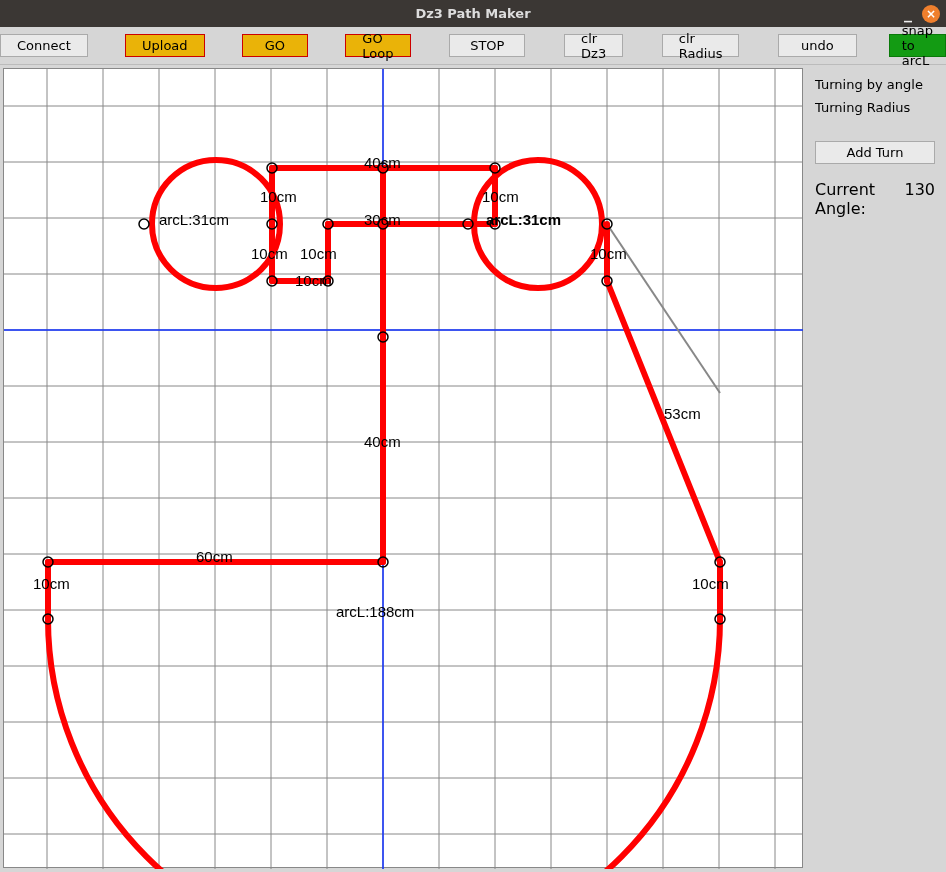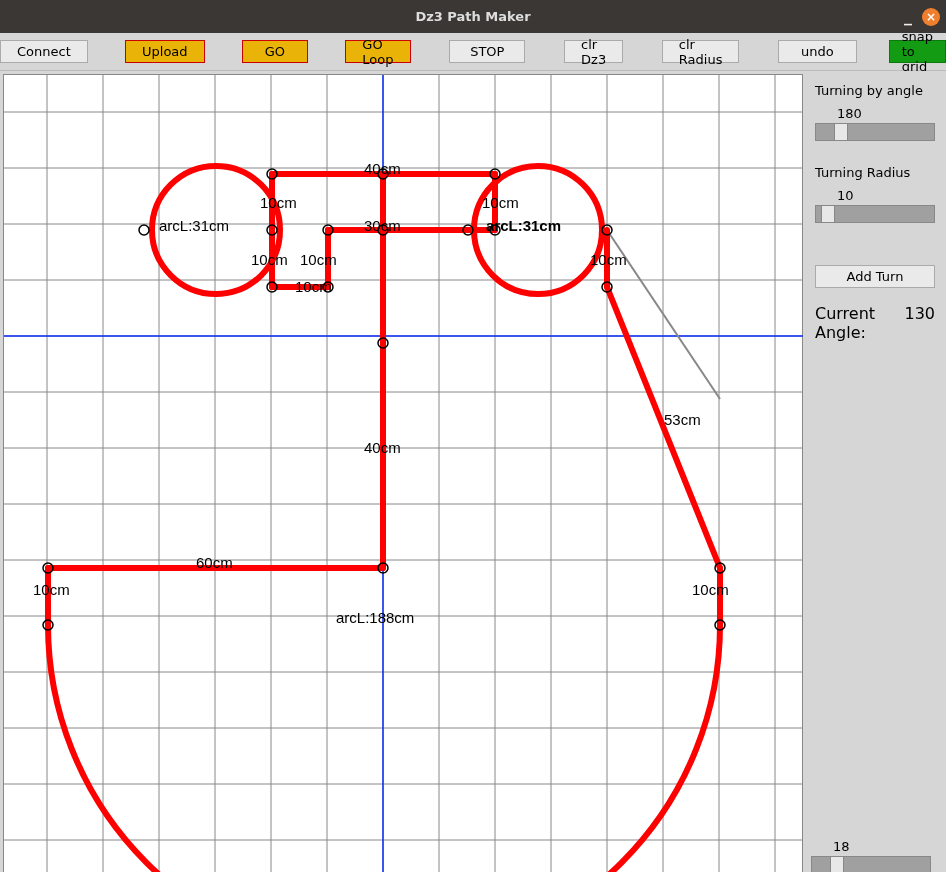--- a/index.html
+++ b/index.html
@@ -7,21 +7,21 @@
     font-family: "DejaVu Sans", "Liberation Sans", Arial, sans-serif;
     font-size: 13px;
     background: #d6d6d6;
     width: 946px;
     height: 872px;
     overflow: hidden;
     color: #000;
   }
   
   .titlebar {
-    height: 33px;
+    height: 27px;
     background: #3b3734;
     color: #ddd;
     display: flex;
     align-items: center;
     position: relative;
     padding: 0 6px;
   }
   .titlebar .title {
     position: absolute;
     left: 0; right: 0;
@@ -183,21 +183,21 @@
   <div class="spacer-md"></div>
   <div class="btn">
       <span>clr Radius</span>
     </div>
   <div class="spacer-md"></div>
   <div class="btn" style="padding:0 22px">
       <span>undo</span>
     </div>
   <div style="flex:1"></div>
   <div class="btn green" style="padding:0 12px">
-      <span>snap to grid</span>
+      <span>snap to arcL</span>
     </div>
 </div>
 
 <div class="main">
   <div class="canvas-wrap">
     <svg id="canvas-svg" width="800" height="800">
         <line x1="43" y1="0" x2="43" y2="800" stroke="#888" stroke-width="1"></line>
         <line x1="99" y1="0" x2="99" y2="800" stroke="#888" stroke-width="1"></line>
         <line x1="155" y1="0" x2="155" y2="800" stroke="#888" stroke-width="1"></line>
         <line x1="211" y1="0" x2="211" y2="800" stroke="#888" stroke-width="1"></line>
@@ -280,45 +280,27 @@
         <text x="360" y="378" font-size="15" font-family="Arial, sans-serif" font-weight="normal" fill="#000">40cm</text>
         <text x="192" y="493" font-size="15" font-family="Arial, sans-serif" font-weight="normal" fill="#000">60cm</text>
         <text x="29" y="520" font-size="15" font-family="Arial, sans-serif" font-weight="normal" fill="#000">10cm</text>
         <text x="688" y="520" font-size="15" font-family="Arial, sans-serif" font-weight="normal" fill="#000">10cm</text>
         <text x="332" y="548" font-size="15" font-family="Arial, sans-serif" font-weight="normal" fill="#000">arcL:188cm</text>
       </svg>
   </div>
 
   <div class="side">
     <div class="side-label">Turning by angle</div>
-    <div class="slider-block">
-      <div class="slider-val">180</div>
-      <div class="slider">
-        <div class="thumb" style="left:18px"></div>
-      </div>
-    </div>
 
     <div class="side-label">Turning Radius</div>
-    <div class="slider-block">
-      <div class="slider-val">10</div>
-      <div class="slider">
-        <div class="thumb" style="left:5px"></div>
-      </div>
-    </div>
 
     <div style="height:12px"></div>
     <div class="btn addturn">
         <span>Add Turn</span>
       </div>
 
     <div class="angle-row">
       <span>Current Angle:</span>
       <span>130</span>
     </div>
 
-    <div class="bottom-slider">
-      <div class="slider-val">18</div>
-      <div class="slider">
-        <div class="thumb" style="left:18px"></div>
-      </div>
-    </div>
   </div>
 </div>
 
 </body></html>

